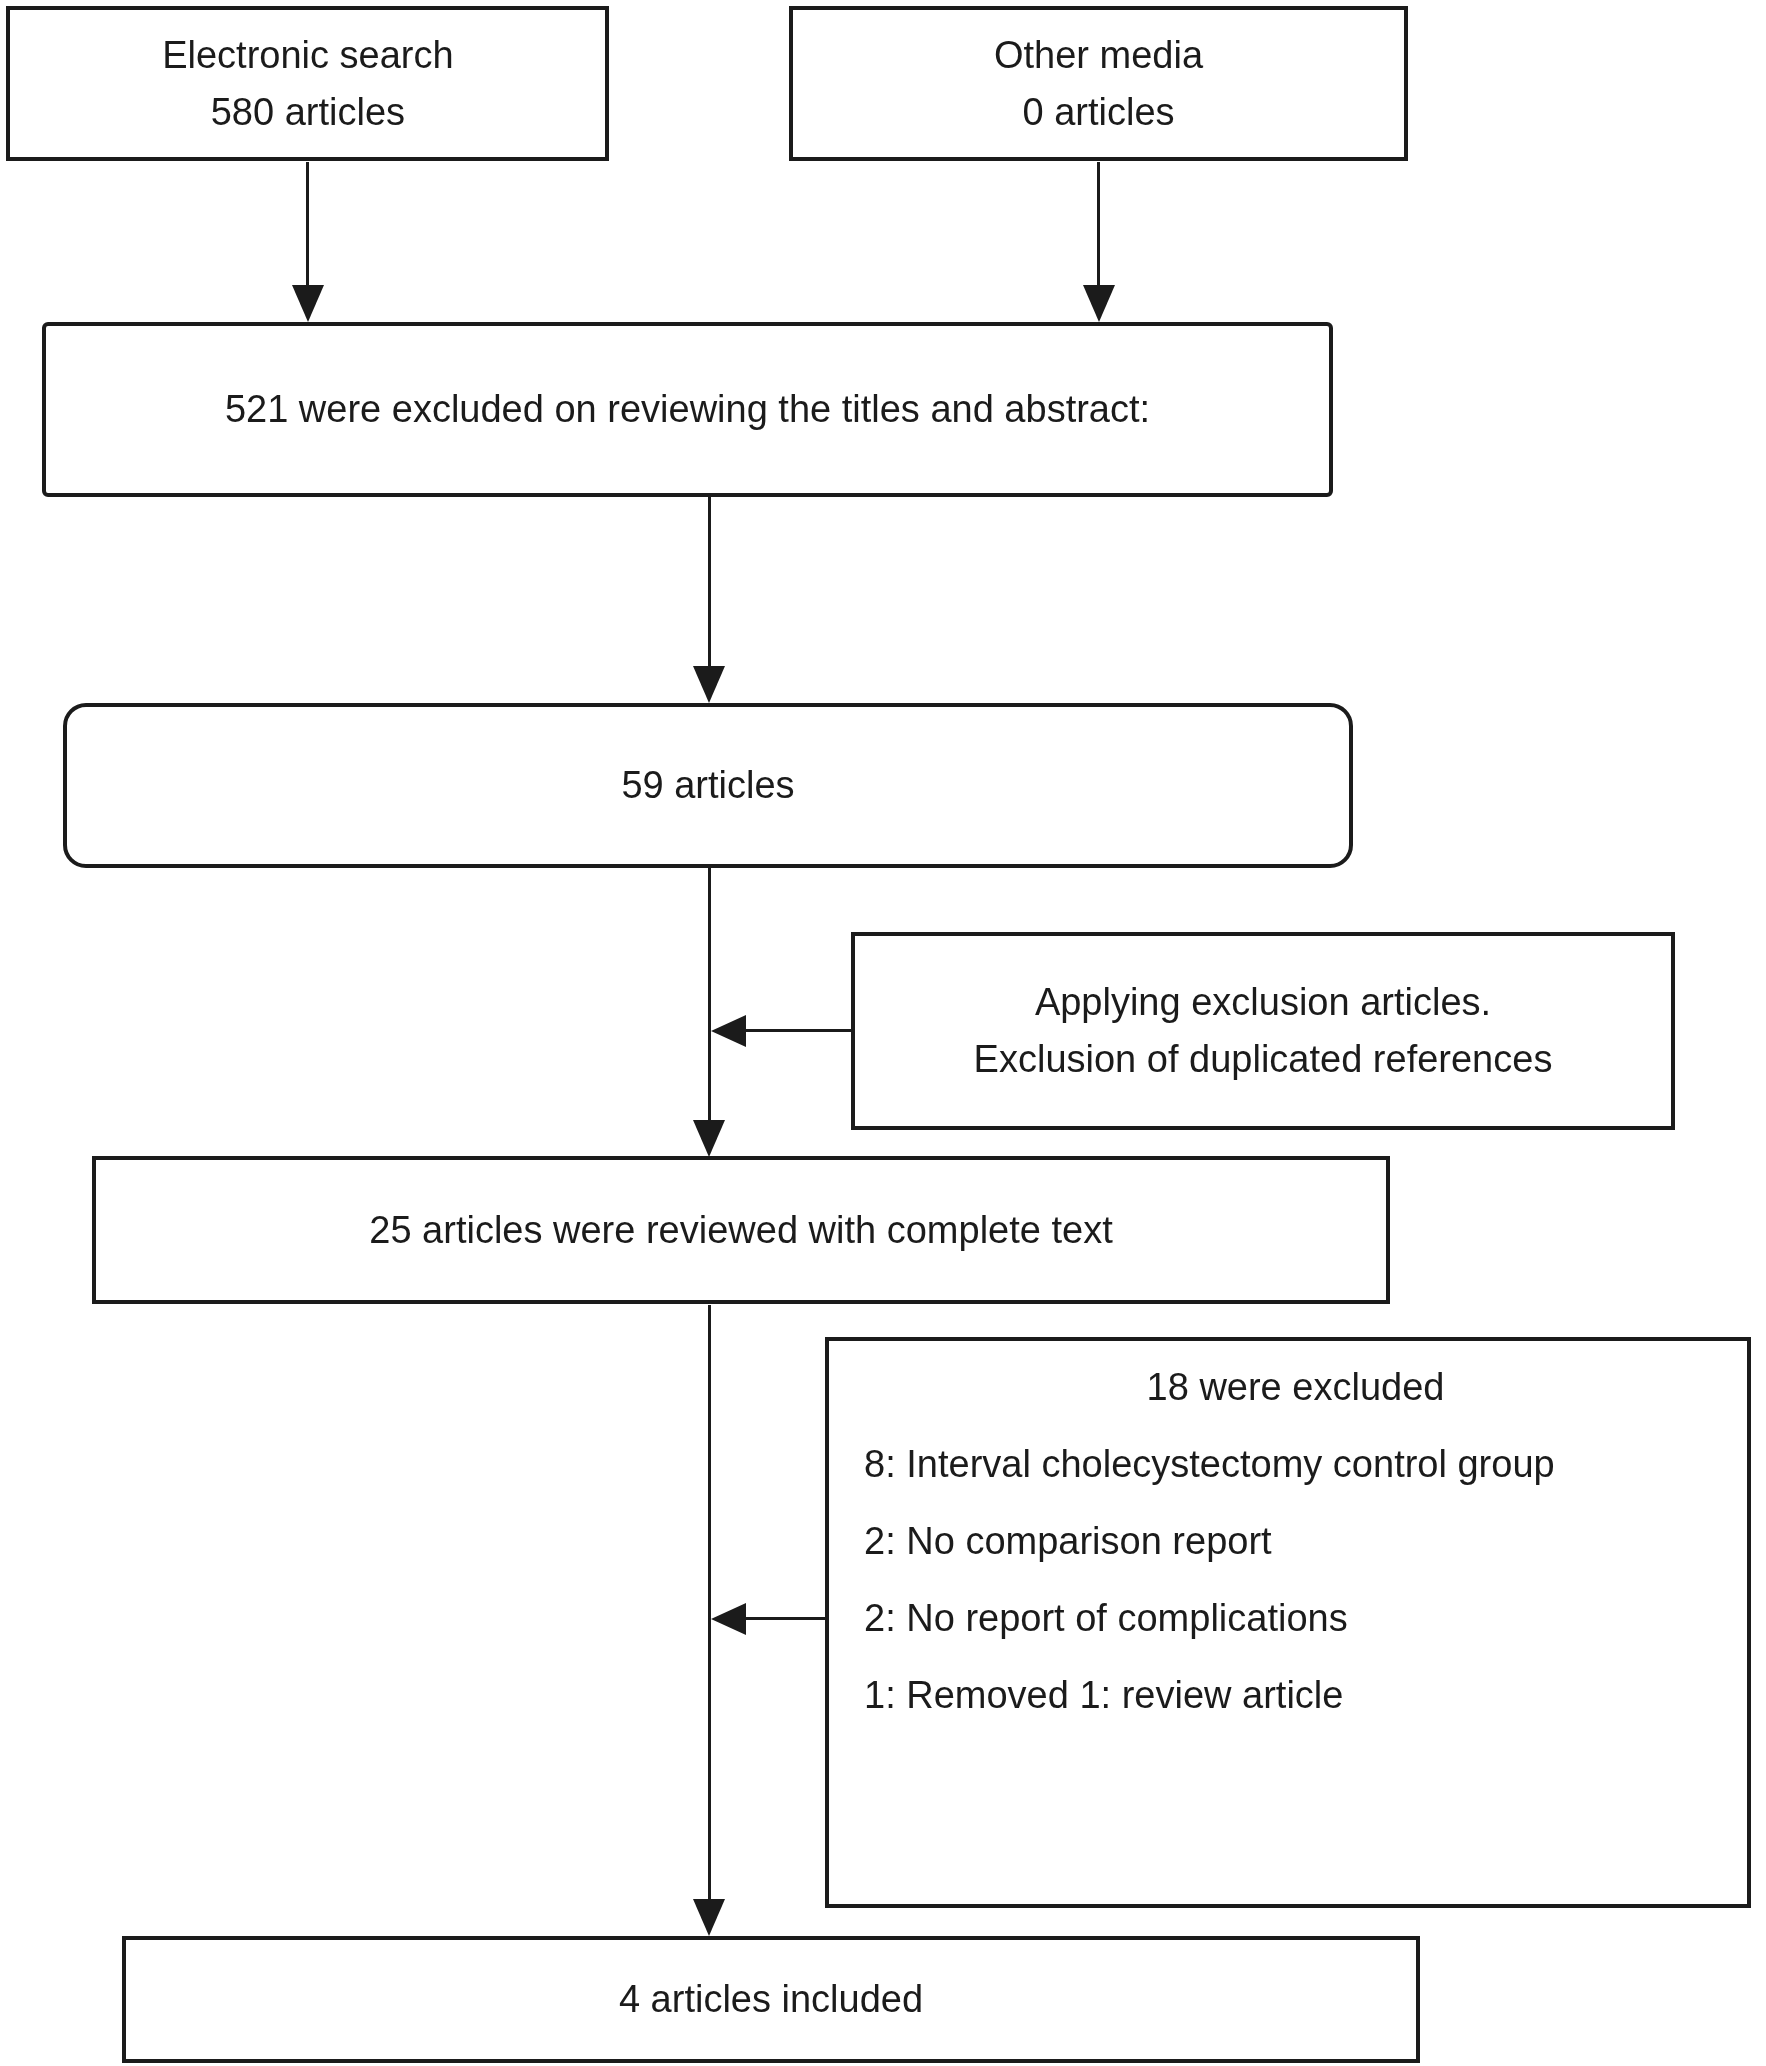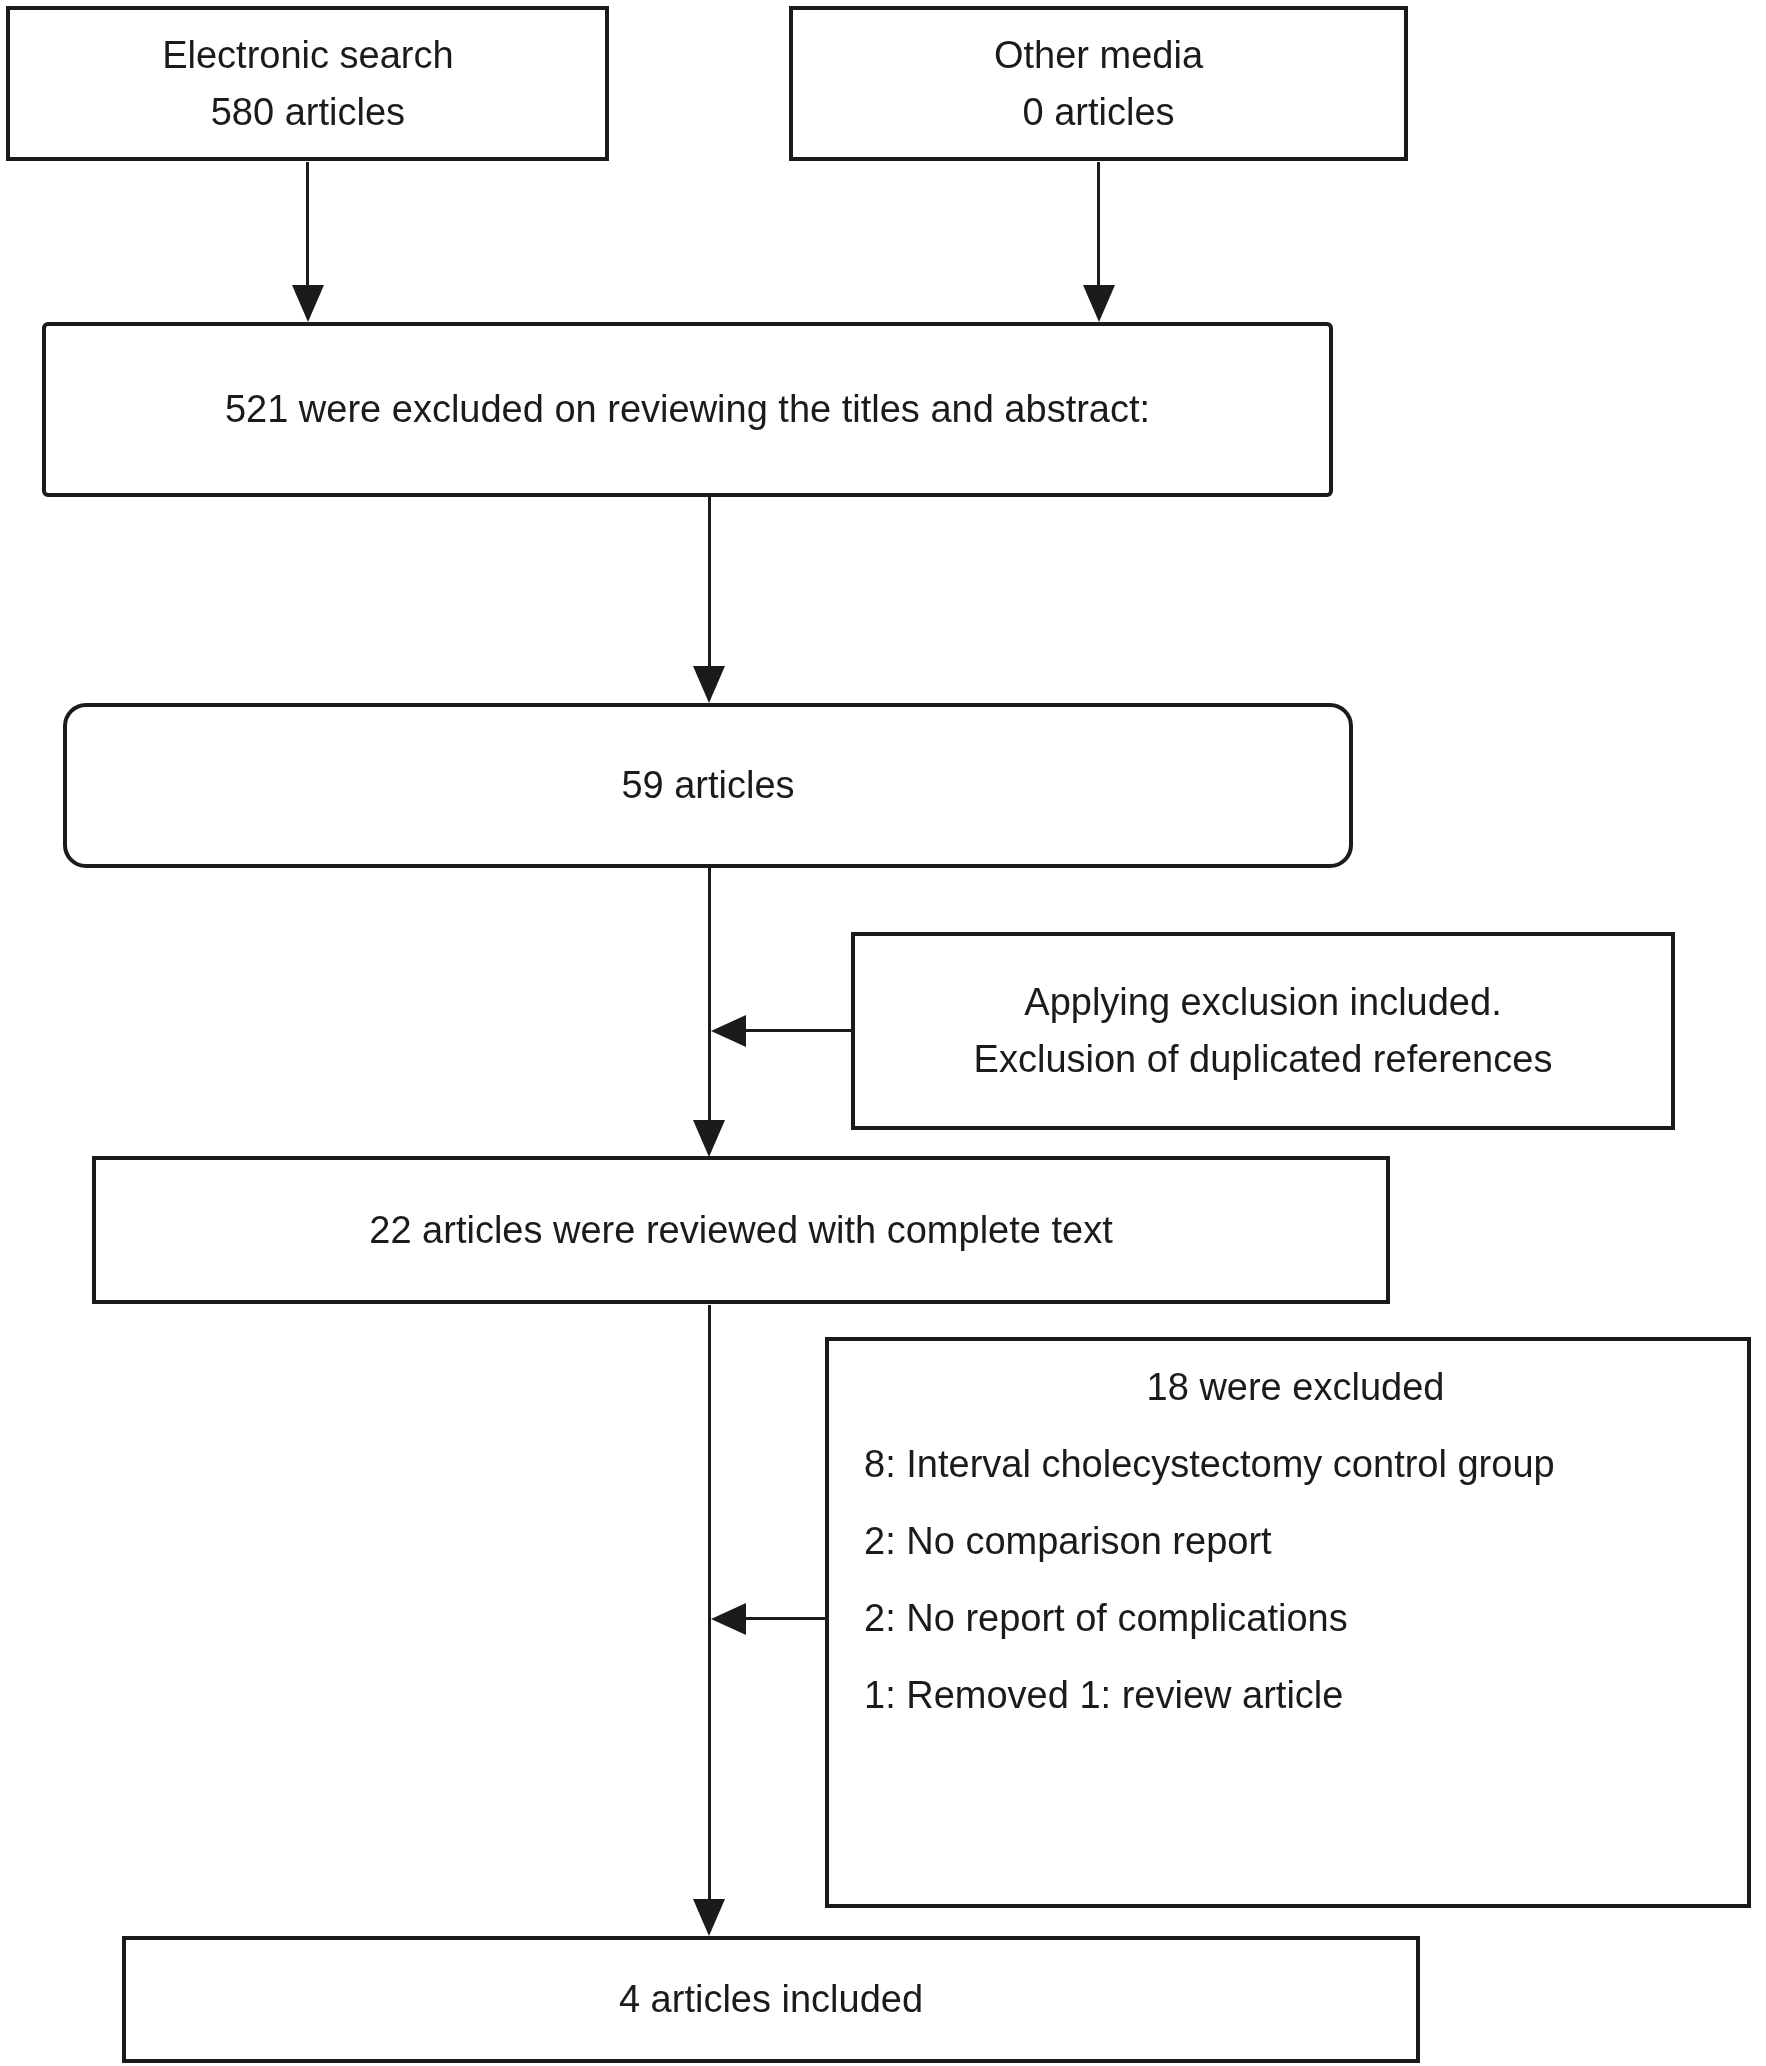--- a/index.html
+++ b/index.html
@@ -104,28 +104,28 @@
   <div class="arrow-down" id="c3-head"></div>
 
   <div class="box" id="n-59">
     <div class="bline pre">59  articles</div>
   </div>
 
   <div class="vline" id="c4-line"></div>
   <div class="arrow-down" id="c4-head"></div>
 
   <div class="box" id="n-applying">
-    <div class="bline">Applying exclusion included.</div>
+    <div class="bline">Applying exclusion articles.</div>
     <div class="bline">Exclusion of duplicated references</div>
   </div>
   <div class="hline" id="c5-line"></div>
   <div class="arrow-left" id="c5-head"></div>
 
   <div class="box" id="n-22">
-    <div class="bline">22 articles were reviewed with complete text</div>
+    <div class="bline">25 articles were reviewed with complete text</div>
   </div>
 
   <div class="vline" id="c6-line"></div>
   <div class="arrow-down" id="c6-head"></div>
 
   <div class="box" id="n-excl18">
     <div class="list-title">18 were excluded</div>
     <div class="list-item">8: Interval cholecystectomy control group</div>
     <div class="list-item">2: No comparison report</div>
     <div class="list-item">2: No report of complications</div>

